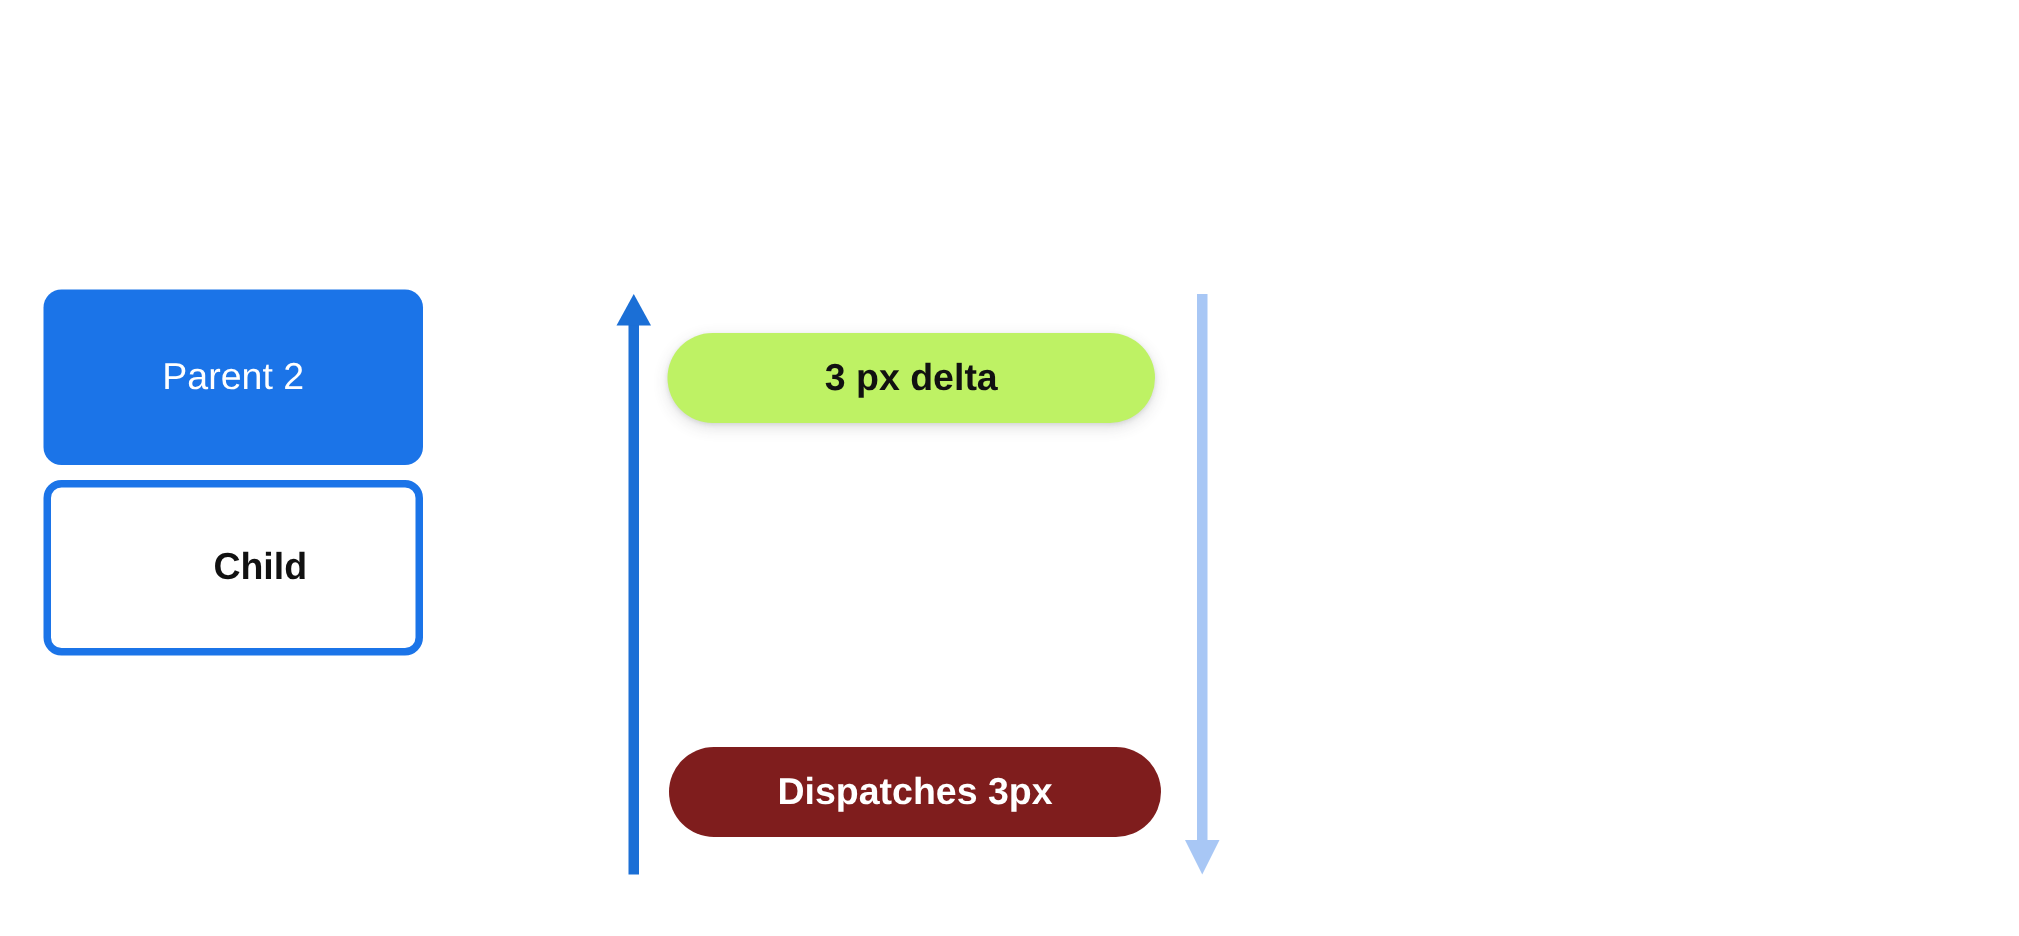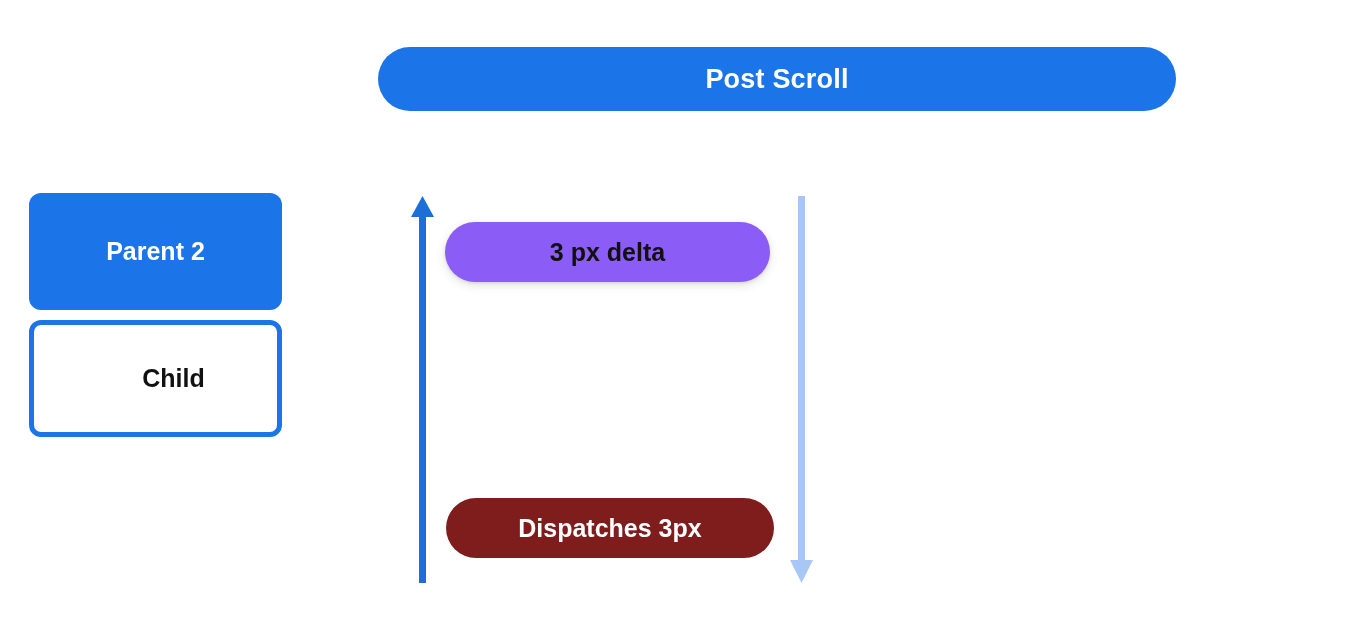--- a/index.html
+++ b/index.html
@@ -65,21 +65,21 @@
   }
   .stack-box:last-child {
     margin-bottom: 0;
   }
   .stack-box.filled {
     background: #1b74e8;
   }
   .stack-box.filled .stack-box-label {
     color: #ffffff;
     font-size: 25px;
-    font-weight: bold;
+    font-weight: normal;
     line-height: 1;
   }
   .stack-box.outlined {
     background: #ffffff;
     border: 5px solid #1b74e8;
     padding-left: 36px;
   }
   .stack-box.outlined .stack-box-label {
     color: #111111;
     font-size: 25px;
@@ -97,21 +97,21 @@
     pointer-events: none;
   }
 
   
   .delta-pill {
     position: absolute;
     left: 445px;
     top: 222px;
     width: 325px;
     height: 60px;
-    background: #8b5cf6;
+    background: #bef264;
     border-radius: 30px;
     display: flex;
     align-items: center;
     justify-content: center;
     box-sizing: border-box;
     box-shadow: 0 3px 10px rgba(60,64,67,0.16), 0 1px 3px rgba(60,64,67,0.12);
   }
   .delta-pill-label {
     color: #111111;
     font-size: 25px;
@@ -137,23 +137,20 @@
     font-size: 25px;
     font-weight: bold;
     line-height: 1;
   }
 </style>
 </head>
 <body>
 
 <div class="canvas">
 
-  <div class="header-pill">
-    <span class="header-pill-label">Post Scroll</span>
-  </div>
 
   <div class="stack">
 
     <div class="stack-box filled">
       <span class="stack-box-label">Parent 2</span>
     </div>
 
 
     <div class="stack-box outlined">
       <span class="stack-box-label">Child</span>

